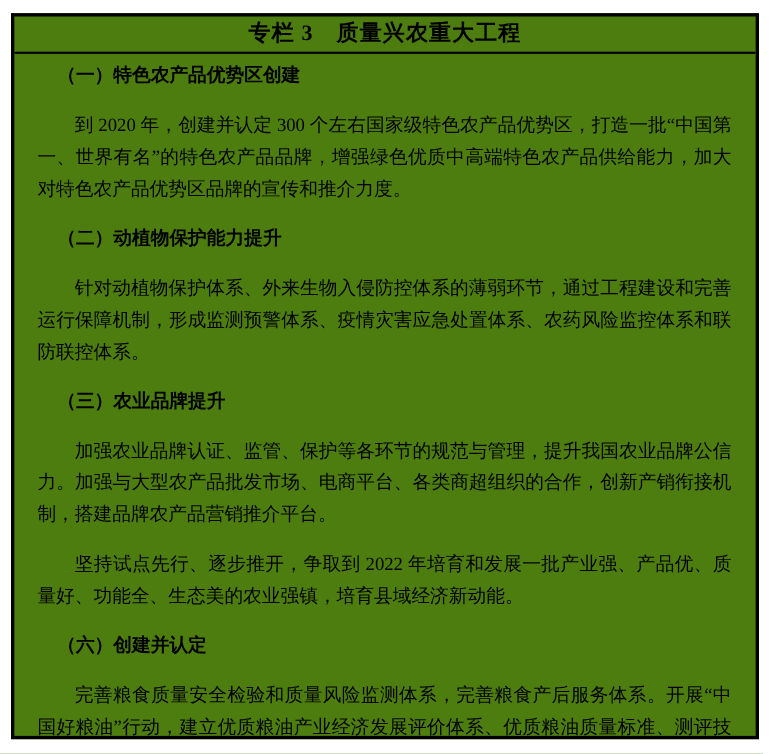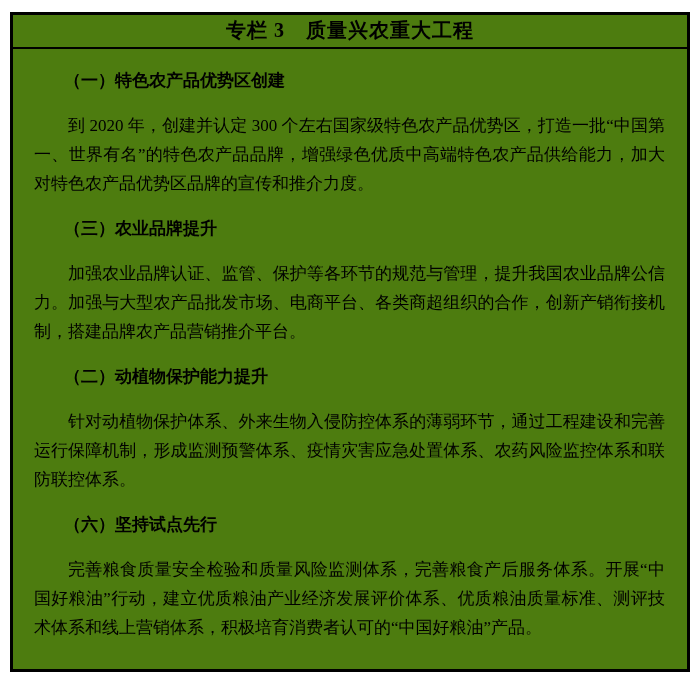--- a/index.html
+++ b/index.html
@@ -36,21 +36,21 @@
     box-sizing: border-box;
     padding: 5px 6px 8px 5px;
     font-size: 17px;
     line-height: 29px;
     text-align: justify;
     text-justify: inter-ideograph;
   }
   .section-heading {
     font-weight: bold;
     text-indent: 2em;
-    margin: 12px;
+    margin: 0;
   }
   .section-body {
     text-indent: 2em;
     margin: 16px;
     font-weight: 500;
   }
 </style>
 </head>
 <body>
 
@@ -59,32 +59,33 @@
     <span>专栏 3　质量兴农重大工程</span>
   </div>
   <div class="content">
 
     <div class="section">
       <div class="section-heading">（一）特色农产品优势区创建</div>
       <div class="section-body">到 2020 年，创建并认定 300 个左右国家级特色农产品优势区，打造一批“中国第一、世界有名”的特色农产品品牌，增强绿色优质中高端特色农产品供给能力，加大对特色农产品优势区品牌的宣传和推介力度。</div>
     </div>
 
     <div class="section">
+      <div class="section-heading">（二）动植物保护能力提升</div>
+      <div class="section-body">针对动植物保护体系、外来生物入侵防控体系的薄弱环节，通过工程建设和完善运行保障机制，形成监测预警体系、疫情灾害应急处置体系、农药风险监控体系和联防联控体系。</div>
+    </div>
+
+    <div class="section">
       <div class="section-heading">（三）农业品牌提升</div>
       <div class="section-body">加强农业品牌认证、监管、保护等各环节的规范与管理，提升我国农业品牌公信力。加强与大型农产品批发市场、电商平台、各类商超组织的合作，创新产销衔接机制，搭建品牌农产品营销推介平台。</div>
     </div>
 
-    <div class="section">
-      <div class="section-heading">（二）动植物保护能力提升</div>
-      <div class="section-body">针对动植物保护体系、外来生物入侵防控体系的薄弱环节，通过工程建设和完善运行保障机制，形成监测预警体系、疫情灾害应急处置体系、农药风险监控体系和联防联控体系。</div>
-    </div>
-
 
     <div class="section">
+      <div class="section-body">坚持试点先行、逐步推开，争取到 2022 年培育和发展一批产业强、产品优、质量好、功能全、生态美的农业强镇，培育县域经济新动能。</div>
     </div>
 
     <div class="section">
-      <div class="section-heading">（六）坚持试点先行</div>
+      <div class="section-heading">（六）创建并认定</div>
       <div class="section-body">完善粮食质量安全检验和质量风险监测体系，完善粮食产后服务体系。开展“中国好粮油”行动，建立优质粮油产业经济发展评价体系、优质粮油质量标准、测评技术体系和线上营销体系，积极培育消费者认可的“中国好粮油”产品。</div>
     </div>
 
   </div>
 </div>
 
 </body></html>

